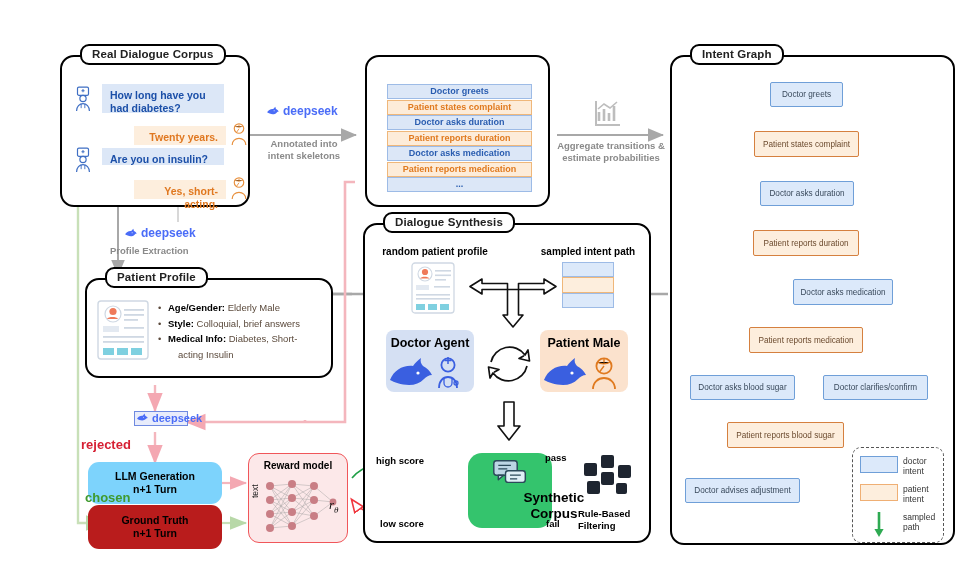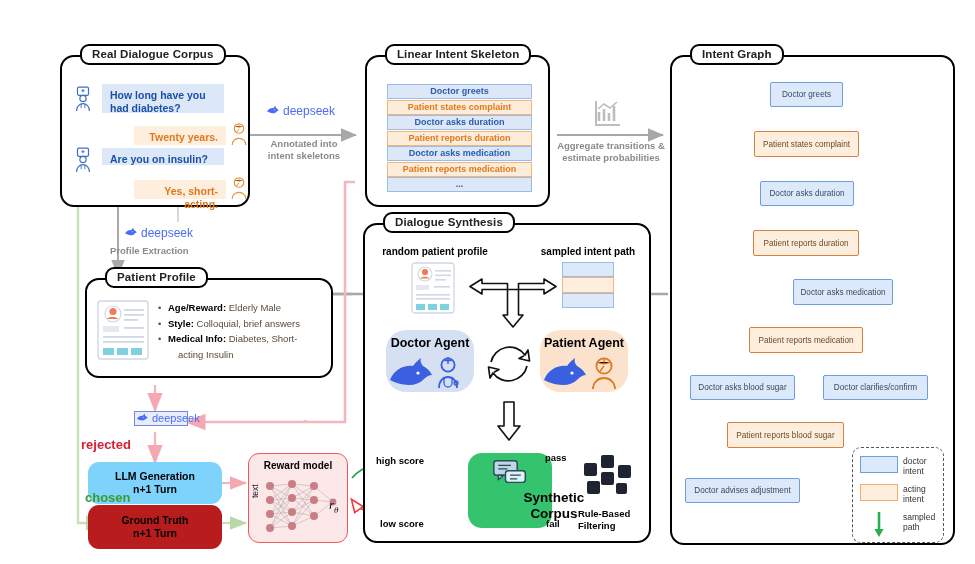--- a/index.html
+++ b/index.html
@@ -15,21 +15,21 @@
 
   
   .bubble{position:absolute;font-size:10.5px;font-weight:bold;line-height:13px;padding:5px 8px;box-sizing:border-box;}
   .bubble.doc{background:#dce7f7;color:#1b4fa8;}
   .bubble.pat{background:#fdeedd;color:#e07820;text-align:right;}
 
   .avatar{position:absolute;}
 
   
   .lbl{position:absolute;font-size:9.5px;font-weight:bold;line-height:12px;color:#8a8a8a;text-align:center;}
-  .deepseek{position:absolute;display:flex;gap:3px;font-size:12px;color:#4a6cf7;font-weight:400;}
+  .deepseek{position:absolute;display:flex;align-items:center;gap:3px;font-size:12px;color:#4a6cf7;font-weight:700;}
 
   
   .skelrow{position:absolute;left:0;width:100%;height:15px;box-sizing:border-box;
            font-size:9px;font-weight:bold;line-height:13px;text-align:center;border:1px solid;}
   .skelrow.d{background:#dce7f7;border-color:#9dbbe6;color:#2a5db0;}
   .skelrow.p{background:#fdecd9;border-color:#efb77a;color:#e07a1f;}
 
   
   .gnode{position:absolute;box-sizing:border-box;border:1.3px solid;border-radius:2px;
          font-size:8.2px;line-height:9px;display:flex;align-items:center;justify-content:center;
@@ -37,21 +37,21 @@
   .gnode.d{background:#dce9fa;border-color:#6f9fd8;color:#3a4a5c;}
   .gnode.p{background:#fdeedd;border-color:#d5803f;color:#6b4a2e;}
 
   
   .legend{position:absolute;border:1.2px dashed #555;border-radius:9px;background:#fff;box-sizing:border-box;}
   .lgswatch{position:absolute;width:38px;height:17px;border:1.2px solid;box-sizing:border-box;}
   .lgtext{position:absolute;font-size:8.5px;line-height:10px;color:#333;}
 
   
   .sub{position:absolute;font-size:10px;font-weight:bold;color:#000;}
-  .agentbox{position:absolute;border-radius:20px;box-sizing:border-box;padding-left:24px;}
+  .agentbox{position:absolute;border-radius:8px;box-sizing:border-box;padding-left:24px;}
   .agentbox .t{position:absolute;top:6px;left:0;width:100%;text-align:center;font-size:12.5px;font-weight:bold;color:#000;}
   .corpus{position:absolute;background:#34c46d;border-radius:14px;box-sizing:border-box;}
   .corpus .t{position:absolute;left:0;width:100%;text-align:center;font-size:13.5px;font-weight:bold;color:#000;line-height:15px;padding-left:44px;}
 
   .scorelbl{position:absolute;font-size:9.5px;font-weight:bold;}
   .pathlbl{position:absolute;font-size:9.5px;font-weight:bold;color:#000;}
 
   
   .rcbox{position:absolute;border-radius:11px;box-sizing:border-box;display:flex;align-items:center;
          justify-content:center;text-align:center;font-size:10.5px;font-weight:bold;line-height:13px;color:#000;}
@@ -208,21 +208,20 @@
       <circle cx="9.3" cy="6.6" r=".6" fill="#fff"></circle>
     </svg>
     <span>deepseek</span>
   </div>
   <div class="lbl" style="left:254px;top:138px;width:100px;">
     <span>Annotated into</span><br>
     <span>intent skeletons</span>
   </div>
 
   <div class="panel" style="left:365px;top:55px;width:185px;height:152px;">
-    <div class="panel-title">Linear Intent Skeleton</div>
     <div style="position:absolute;left:20px;top:27px;width:145px;height:110px;">
       <div class="skelrow d" style="top:0px;">Doctor greets</div>
       <div class="skelrow p" style="top:15.5px;">Patient states complaint</div>
       <div class="skelrow d" style="top:31px;">Doctor asks duration</div>
       <div class="skelrow p" style="top:46.5px;">Patient reports duration</div>
       <div class="skelrow d" style="top:62px;">Doctor asks medication</div>
       <div class="skelrow p" style="top:77.5px;">Patient reports medication</div>
       <div class="skelrow d" style="top:93px;">...</div>
     </div>
   </div>
@@ -255,21 +254,21 @@
   <div class="gnode d" style="left:685px;top:478px;width:115px;height:25px;">Doctor advises adjustment</div>
 
   <div class="legend" style="left:852px;top:447px;width:92px;height:96px;"></div>
   <div class="lgswatch" style="left:860px;top:456px;background:#dce9fa;border-color:#6f9fd8;"></div>
   <div class="lgtext" style="left:903px;top:456px;">
     <span>doctor</span><br>
     <span>intent</span>
   </div>
   <div class="lgswatch" style="left:860px;top:484px;background:#fdeedd;border-color:#efaf74;"></div>
   <div class="lgtext" style="left:903px;top:484px;">
-    <span>acting</span><br>
+    <span>patient</span><br>
     <span>intent</span>
   </div>
   <div style="position:absolute;left:872px;top:512px;width:14px;height:26px;">
     <svg viewBox="0 0 14 26" width="14" height="26">
       <path d="M7 0 V18" stroke="#2eaa52" stroke-width="2.6"></path>
       <path d="M2.4 17 L7 25 L11.6 17 Z" fill="#2eaa52"></path>
     </svg>
   </div>
   <div class="lgtext" style="left:903px;top:512px;">
     <span>sampled</span><br>
@@ -302,21 +301,21 @@
       <rect x="7" y="37" width="41" height="1.8" fill="#cfd8e3"></rect>
       <rect x="7" y="42" width="41" height="1.8" fill="#cfd8e3"></rect>
       <rect x="7" y="49" width="11" height="7" fill="#7fd0e0"></rect>
       <rect x="21" y="49" width="11" height="7" fill="#7fd0e0"></rect>
       <rect x="35" y="49" width="11" height="7" fill="#7fd0e0"></rect>
     </svg>
   </div>
   <div style="position:absolute;left:158px;top:300px;width:168px;font-size:9.5px;line-height:15.5px;color:#5b4a3c;">
     <div style="position:relative;padding-left:10px;">
       <span style="position:absolute;left:0;top:0;color:#5b4a3c;">•</span>
-      <b style="color:#000;">Age/Reward:</b>
+      <b style="color:#000;">Age/Gender:</b>
       <span>Elderly Male</span>
     </div>
     <div style="position:relative;padding-left:10px;">
       <span style="position:absolute;left:0;top:0;color:#5b4a3c;">•</span>
       <b style="color:#000;">Style:</b>
       <span>Colloquial, brief answers</span>
     </div>
     <div style="position:relative;padding-left:10px;">
       <span style="position:absolute;left:0;top:0;color:#5b4a3c;">•</span>
       <b style="color:#000;">Medical Info:</b>
@@ -371,21 +370,21 @@
       <circle cx="32" cy="17" r="1.6" fill="#fff"></circle>
       <circle cx="62" cy="9" r="6.6" fill="none" stroke="#3a5fe0" stroke-width="1.8"></circle>
       <path d="M58.5 4.5h7M62 1v7" stroke="#3a5fe0" stroke-width="1.5"></path>
       <path d="M53 32c0-7 4-11 9-11s9 4 9 11" fill="none" stroke="#3a5fe0" stroke-width="1.8"></path>
       <path d="M58 22v5a4 4 0 0 0 8 0v-5" fill="none" stroke="#3a5fe0" stroke-width="1.3"></path>
       <circle cx="70" cy="27" r="2" fill="none" stroke="#3a5fe0" stroke-width="1.3"></circle>
     </svg>
   </div>
 
   <div class="agentbox" style="left:540px;top:330px;width:88px;height:62px;background:#fbe2cd;">
-    <div class="t">Patient Agent</div>
+    <div class="t">Patient Male</div>
     <svg viewBox="0 0 88 34" width="88" height="34" style="position:absolute;left:0;top:26px;">
       <path d="M4 24C8 14 17 9 27 10c2-3 5-6 8-8-1 3 0 6 2 8 4 2 7 5 9 9-3 0-6 2-8 4-4 4-9 6-15 6-8 0-15-3-19-5z" fill="#3a5fe0"></path>
       <circle cx="32" cy="17" r="1.6" fill="#fff"></circle>
       <circle cx="64" cy="10" r="7.6" fill="none" stroke="#e07a1f" stroke-width="1.8"></circle>
       <path d="M57 6c4.5 2.5 9 2.5 13.5 0M59.5 16l4.5-6M64 2.4v4" stroke="#e07a1f" stroke-width="1.4"></path>
       <path d="M53 33c0-6.6 5-11 11-11s11 4.4 11 11" fill="none" stroke="#e07a1f" stroke-width="1.8"></path>
     </svg>
   </div>
 
   <div style="position:absolute;left:481px;top:336px;width:56px;height:56px;">

